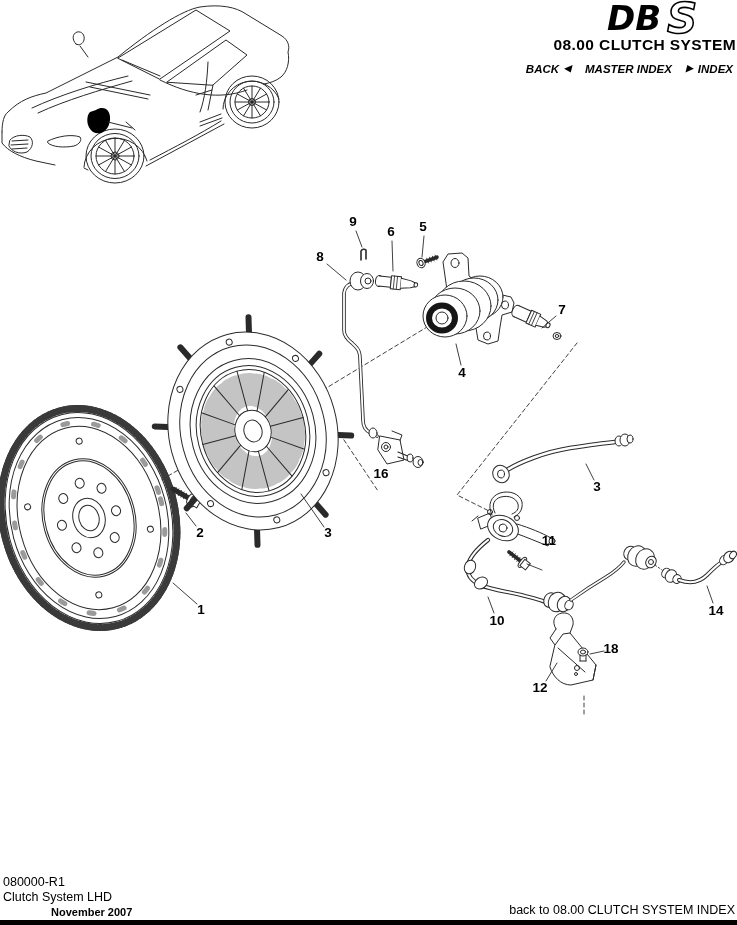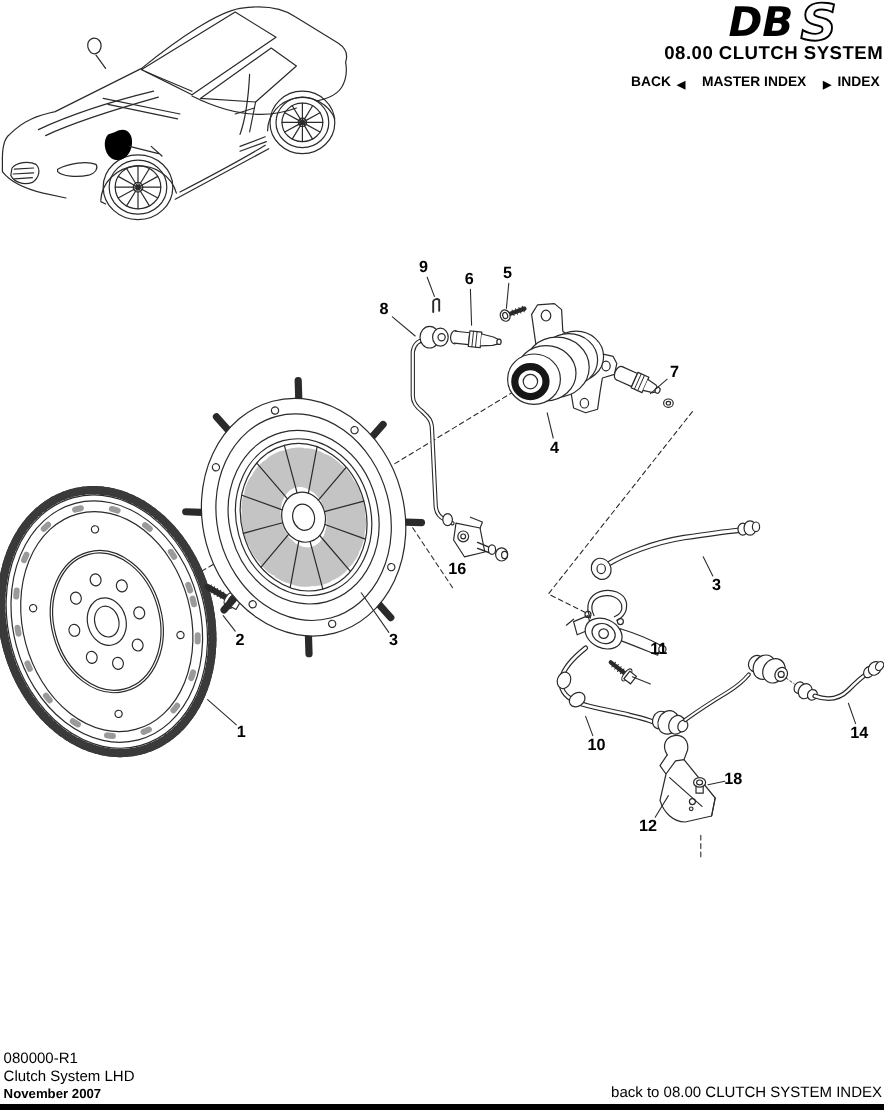--- a/index.html
+++ b/index.html
@@ -4,29 +4,29 @@
 <style>
   html,body{margin:0;padding:0;background:#fff;}
   body{width:737px;height:925px;position:relative;overflow:hidden;
        font-family:"Liberation Sans",sans-serif;color:#000;}
   
   .logo{position:absolute;top:0;right:2px;width:130px;height:36px;}
   .page-title{position:absolute;top:36px;right:1px;font-size:15.5px;font-weight:bold;
               letter-spacing:.4px;white-space:nowrap;margin-left:44px;}
   .nav{position:absolute;top:63px;right:4px;font-size:11.5px;font-weight:bold;
        display:flex;gap:14px;align-items:center;white-space:nowrap;}
-  .nav .navlink{cursor:pointer;display:flex;gap:5px;align-items:flex-end;}
+  .nav .navlink{cursor:pointer;display:flex;gap:5px;align-items:flex-start;font-style:italic;}
   .nav .arr{font-size:9px;position:relative;top:0px;}
   
   .lbl{position:absolute;transform:translate(-50%,-50%);font-size:13.5px;font-weight:bold;
        line-height:1;letter-spacing:0;}
   
   .foot-left{position:absolute;left:3px;top:875px;line-height:1.18;}
   .doc-code,.doc-title{font-size:12.5px;font-weight:normal;}
-  .doc-date{font-size:11px;font-weight:bold;margin-top:1px;}
+  .doc-date{font-size:11px;font-weight:bold;margin-top:1px;margin-left:48px;}
   .foot-link{position:absolute;right:2px;top:903px;font-size:12.5px;font-weight:normal;cursor:pointer;}
   .bottom-bar{position:absolute;left:0;top:920px;width:737px;height:5px;background:#000;}
   svg{display:block;}
   .art{position:absolute;left:0;top:0;}
 </style>
 </head>
 <body>
 
 <svg class="art" width="737" height="925" viewBox="0 0 737 925">
   <g stroke="#2a2a2a" stroke-width="1" fill="none" stroke-linecap="round" stroke-linejoin="round">

